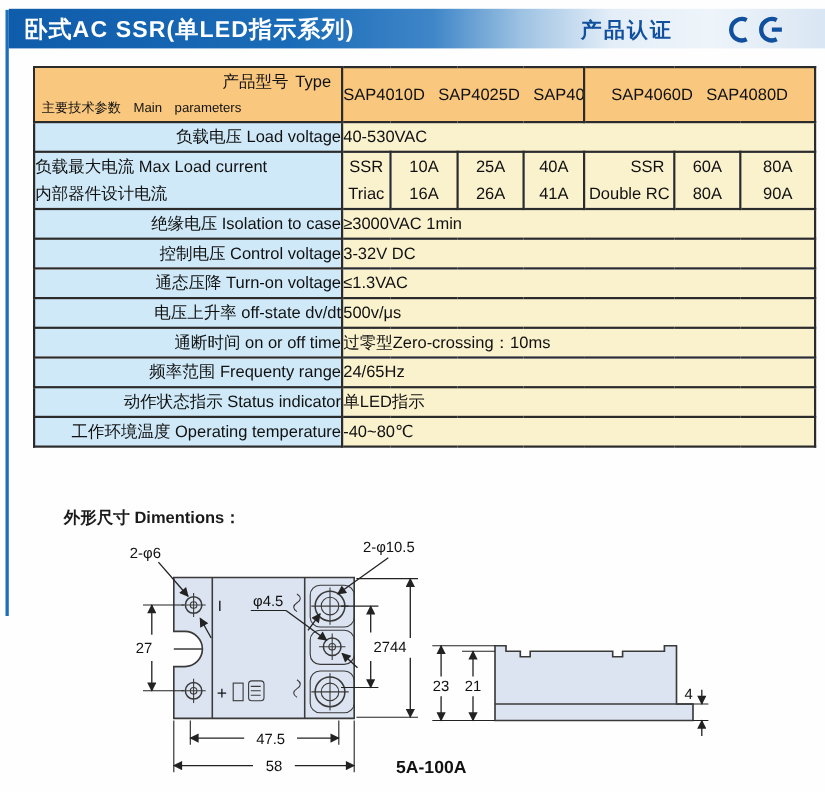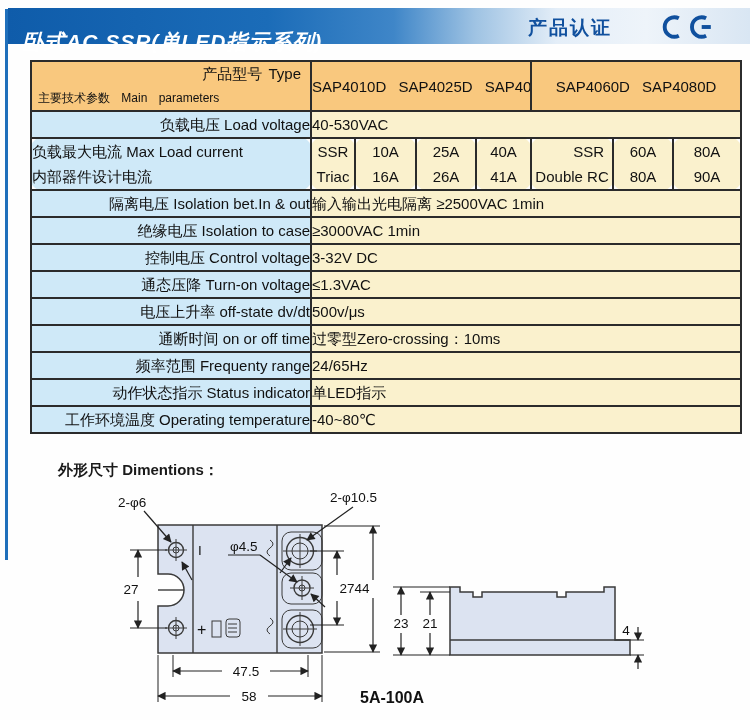--- a/index.html
+++ b/index.html
@@ -1,34 +1,34 @@
 <!DOCTYPE html>
 <html><head>
 <meta charset="utf-8">
 <style>
   html,body{margin:0;padding:0;background:#ffffff;}
   .page{position:relative;width:750px;height:720px;background:#fefefe;overflow:hidden;
         font-family:"Liberation Sans","DejaVu Sans",sans-serif;color:#111;}
   .edge-line{position:absolute;left:5px;top:9px;width:3px;height:551px;background:#1e6fbb;}
   .band{position:absolute;left:8px;top:8px;right:0;height:36px;
         background:linear-gradient(90deg,#0f5caa 0%,#1b6cb8 35%,#3f86c8 52%,#9fc3e3 63%,#e4eef8 74%,#eef4fa 86%,#d9e6f3 100%);}
-  .band-title{position:absolute;left:14px;top:20px;font-size:21px;font-weight:bold;color:#ffffff;letter-spacing:1px;font-style:italic;}
+  .band-title{position:absolute;left:14px;top:5px;font-size:21px;font-weight:bold;color:#ffffff;letter-spacing:1px;}
   .cert-label{position:absolute;right:138px;top:7px;font-size:19px;font-weight:bold;color:#10509e;letter-spacing:2px;}
   .ce{position:absolute;right:22px;top:6px;width:76px;height:26px;}
 
   table.spec{position:absolute;left:30px;top:60px;width:710px;border-collapse:collapse;table-layout:fixed;padding-left:28px;}
   table.spec td{border:2px solid #2b2b2b;font-size:15px;padding:0;overflow:hidden;white-space:nowrap;}
   tr.head td{background:#f9c87e;height:48px;text-align:center;font-size:15px;word-spacing:8px;}
   td.corner{position:relative;
         background:linear-gradient(to top right,#f9c87e 49.6%,#3a3a3a 49.6%,#3a3a3a 50.4%,#f9c87e 50.4%);}
   .c-tr{position:absolute;top:3px;right:9px;font-size:15px;word-spacing:2px;}
   .c-bl{position:absolute;bottom:3px;left:6px;font-size:12px;}
   td.lbl{background:#cfe9f8;text-align:right;padding-left:12px;height:25px;line-height:25px;}
   td.val{background:#faf1cd;text-align:left;height:25px;line-height:25px;}
-  tr.cur td{background:#faf1cd;text-align:center;height:50px;border-radius:10px;}
+  tr.cur td{background:#faf1cd;text-align:center;height:50px;}
   tr.cur td.lbl{background:#cfe9f8;text-align:left;}
   tr.cur div{height:25px;line-height:25px;}
   tr.cur .rline{text-align:right;padding-right:8px;}
 
   .dim-title{position:absolute;left:58px;top:461px;font-size:15px;font-weight:600;color:#1a1a1a;}
   svg.drawing{position:absolute;left:110px;top:485px;}
   .body-shape{fill:#dce3f1;stroke:#3a3a3a;stroke-width:1.5;}
   .out{stroke:#3a3a3a;stroke-width:1.4;fill:none;}
   .thin{stroke:#3a3a3a;stroke-width:1;fill:none;}
   .ext{stroke:#222;stroke-width:1;fill:none;}
@@ -105,24 +105,20 @@
       <td>
             <div>60A</div>
             <div>80A</div>
           </td>
       <td>
             <div>80A</div>
             <div>90A</div>
           </td>
     </tr>
     <tr>
-      <td class="lbl">隔离电压 Isolation bet.In &amp; out</td>
-      <td class="val" colspan="7">输入输出光电隔离 ≥2500VAC 1min</td>
-    </tr>
-    <tr>
       <td class="lbl">绝缘电压 Isolation to case</td>
       <td class="val" colspan="7">≥3000VAC 1min</td>
     </tr>
     <tr>
       <td class="lbl">控制电压 Control voltage</td>
       <td class="val" colspan="7">3-32V DC</td>
     </tr>
     <tr>
       <td class="lbl">通态压降 Turn-on voltage</td>
       <td class="val" colspan="7">≤1.3VAC</td>

